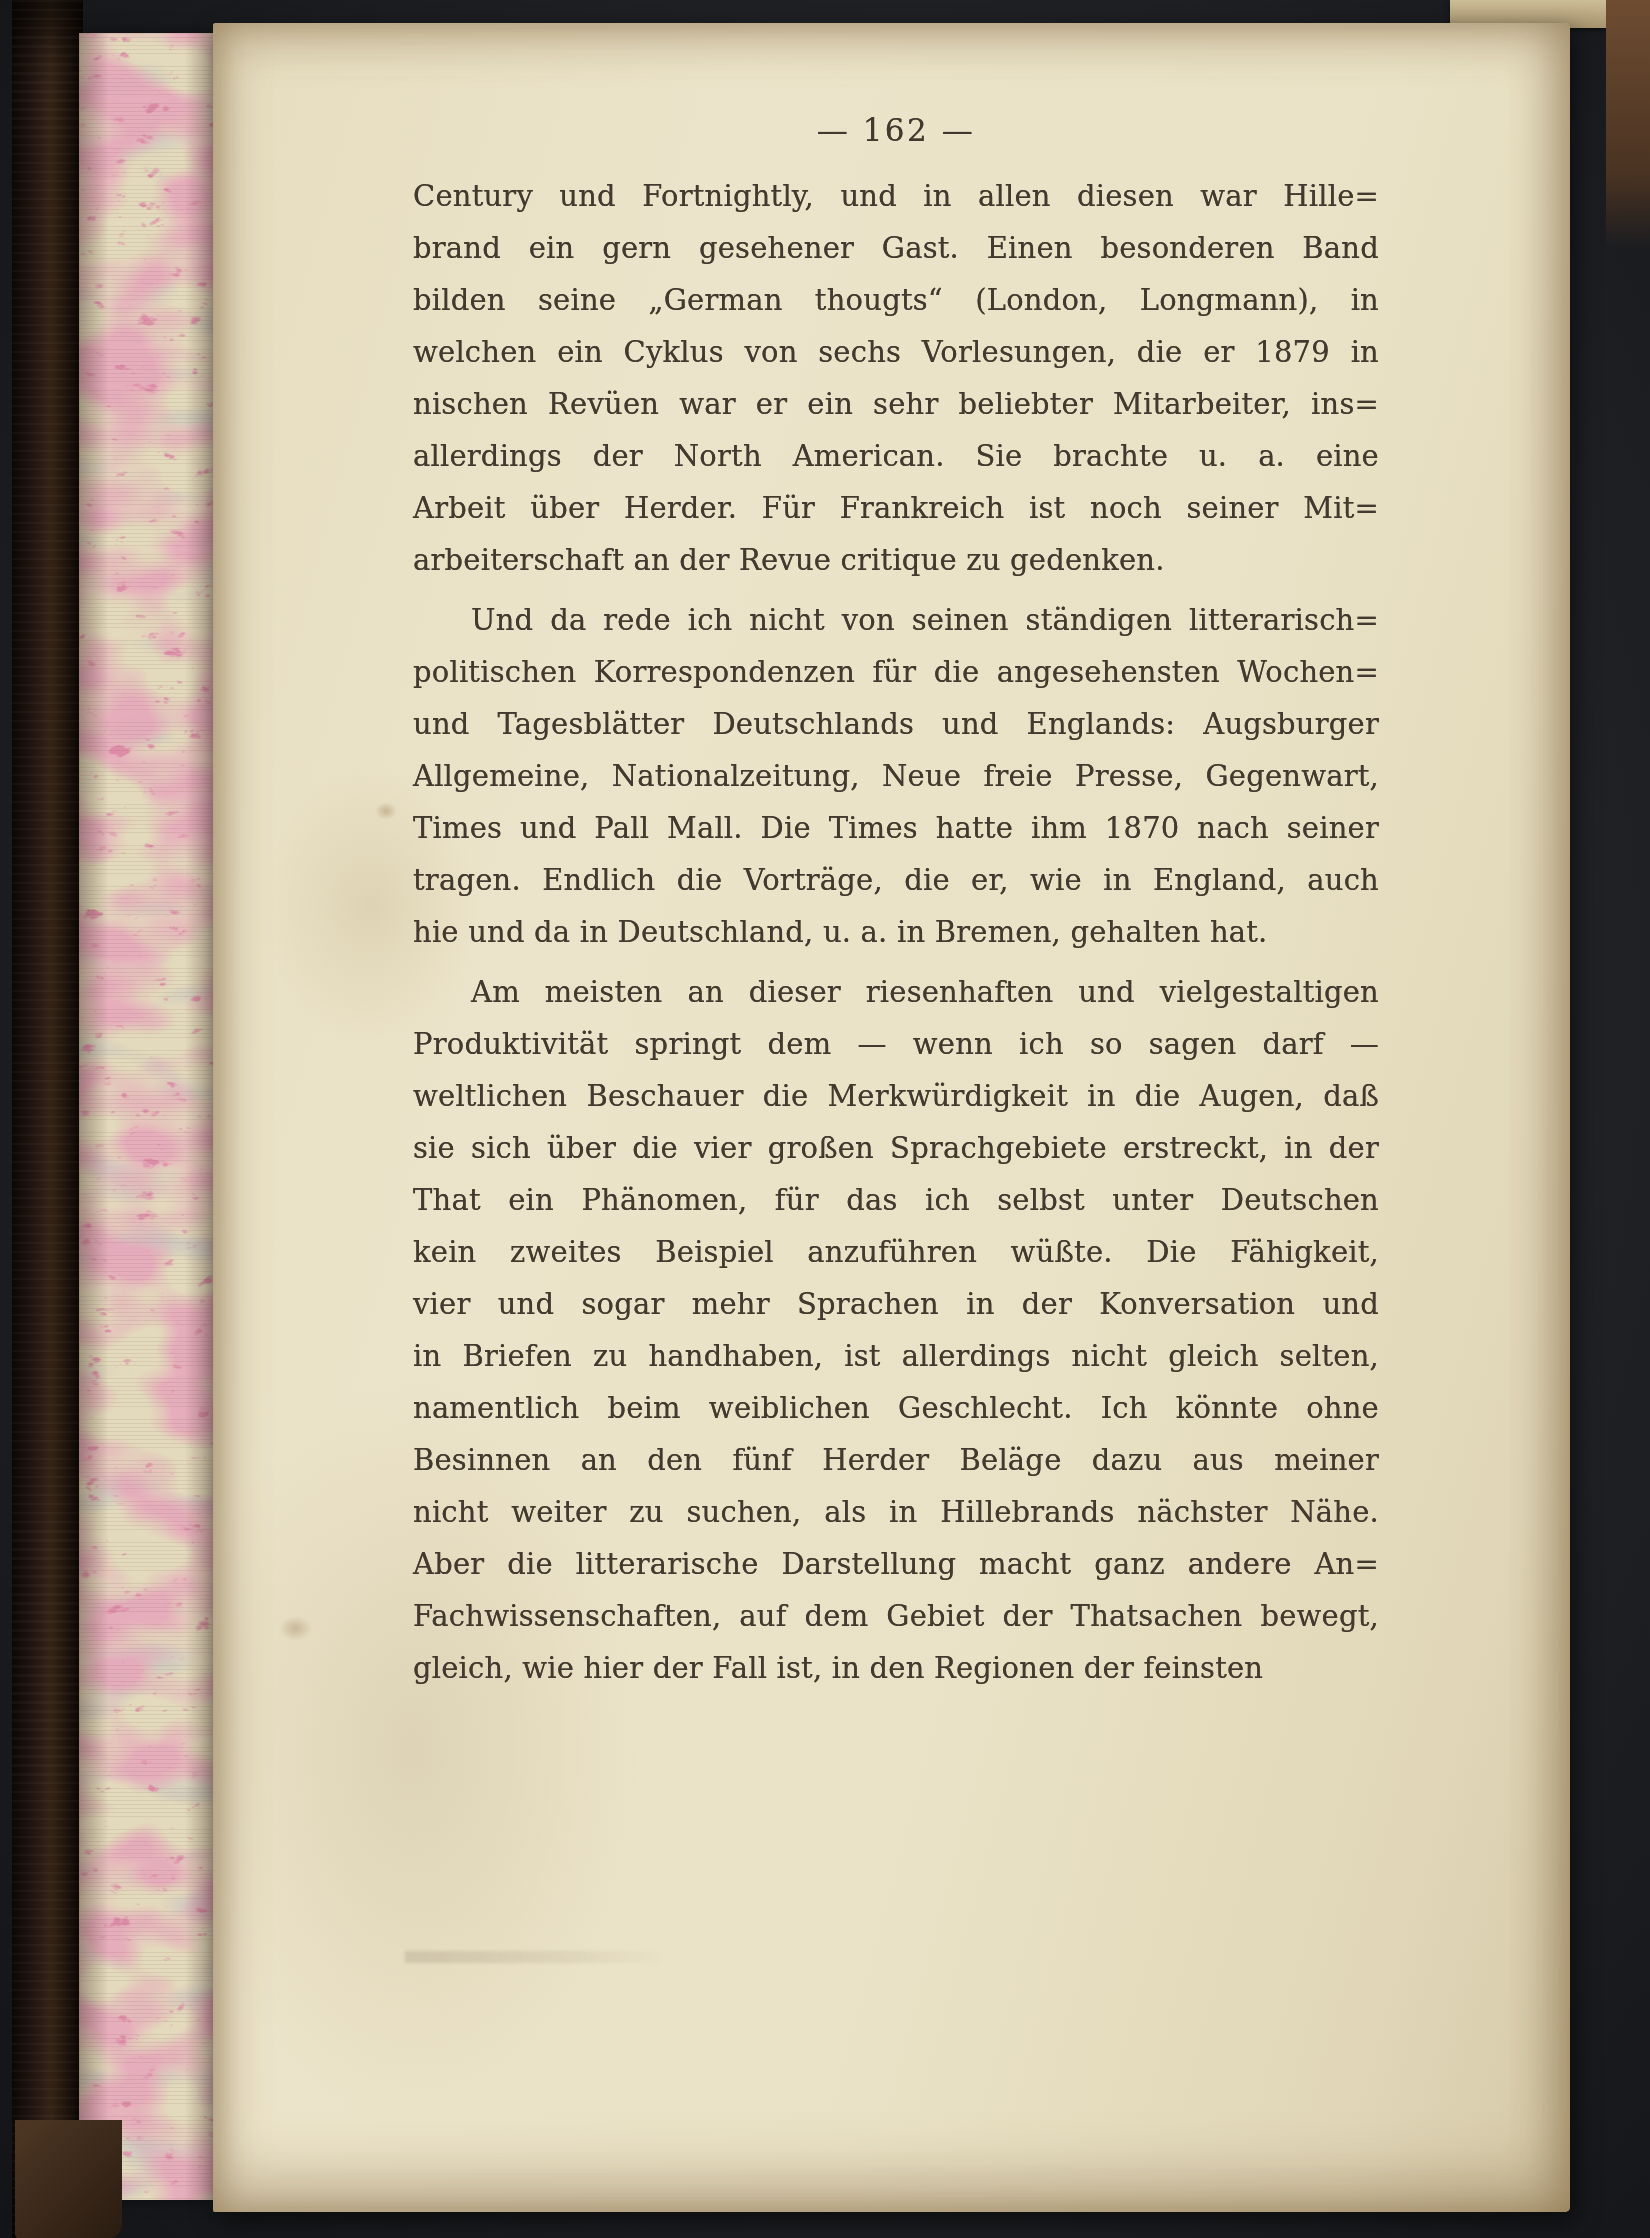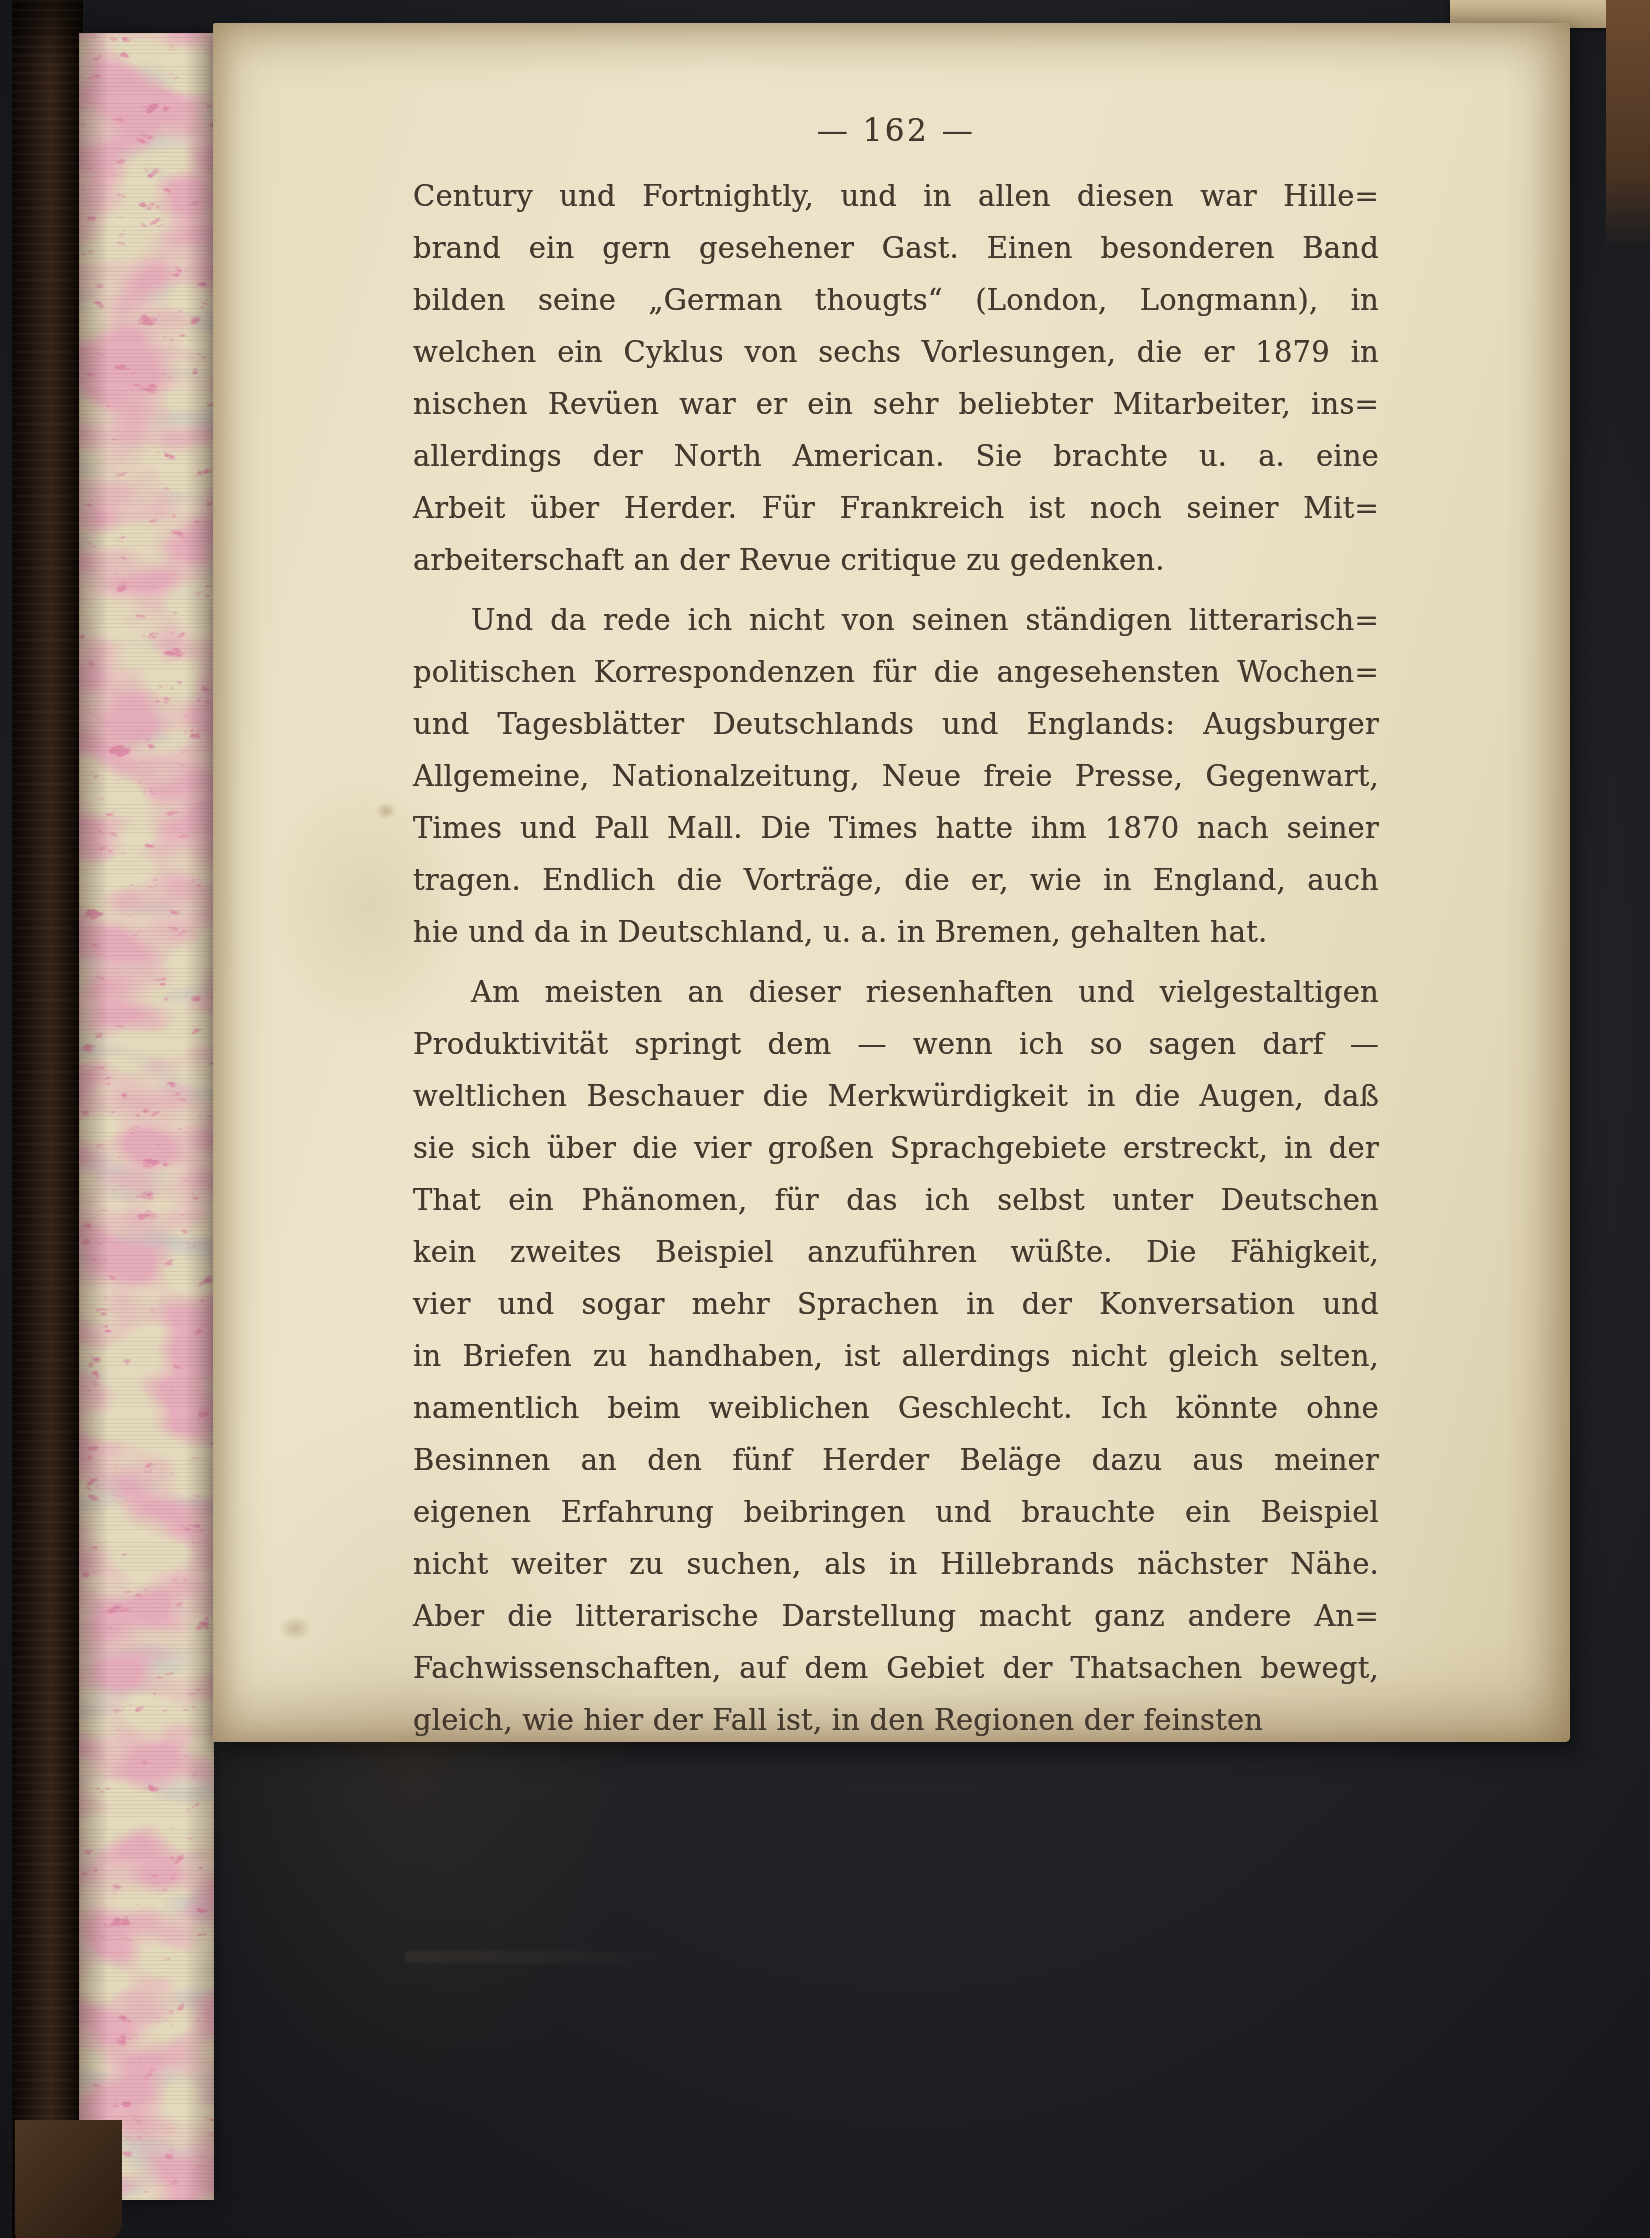--- a/index.html
+++ b/index.html
@@ -44,21 +44,21 @@
     position:absolute;left:1606px;top:0;width:45px;height:248px;
     background:linear-gradient(180deg,#6e4c31,#4a3322 70%, rgba(40,28,18,0));
   }
   .bottom-spine-blob{
     position:absolute;left:15px;top:2120px;width:107px;height:119px;
     background:linear-gradient(135deg,#4e3724,#2a1c11);
     border-radius:0 0 15px 5px;
   }
   
   .paper{
-    position:absolute;left:213px;top:23px;width:1357px;height:1719px;
+    position:absolute;left:213px;top:23px;width:1357px;height:2189px;
     background:
       linear-gradient(105deg,#e6ddc0 0%, #ece4ca 28%, #eae2c6 62%, #e0d6b7 88%, #d4c8a6 100%);
     border-radius:2.5px 5px 5px 2.5px;
     box-shadow:
       inset 0 0 58px rgba(150,120,75,.22),
       inset -18px 0 40px rgba(115,88,55,.30),
       inset 11.6px 0 21.5px rgba(130,105,70,.22),
       inset 0 -38px 58px rgba(125,98,60,.28),
       inset 0 25px 41px rgba(140,112,70,.18),
       5px 8.3px 25px rgba(0,0,0,.55);
@@ -170,21 +170,20 @@
           <div class="line">Am meisten an dieser riesenhaften und vielgestaltigen</div>
           <div class="line">Produktivität springt dem — wenn ich so sagen darf —</div>
           <div class="line">weltlichen Beschauer die Merkwürdigkeit in die Augen, daß</div>
           <div class="line">sie sich über die vier großen Sprachgebiete erstreckt, in der</div>
           <div class="line">That ein Phänomen, für das ich selbst unter Deutschen</div>
           <div class="line">kein zweites Beispiel anzuführen wüßte.  Die Fähigkeit,</div>
           <div class="line">vier und sogar mehr Sprachen in der Konversation und</div>
           <div class="line">in Briefen zu handhaben, ist allerdings nicht gleich selten,</div>
           <div class="line">namentlich beim weiblichen Geschlecht.  Ich könnte ohne</div>
           <div class="line">Besinnen an den fünf Herder Beläge dazu aus meiner</div>
-          <div class="line">eigenen Erfahrung beibringen und brauchte ein Beispiel</div>
           <div class="line">nicht weiter zu suchen, als in Hillebrands nächster Nähe.</div>
           <div class="line">Aber die litterarische Darstellung macht ganz andere An=</div>
           <div class="line">Fachwissenschaften, auf dem Gebiet der Thatsachen bewegt,</div>
           <div class="line last">gleich, wie hier der Fall ist, in den Regionen der feinsten</div>
         </div>
       </div>
   </div>
 
 </div>
 

